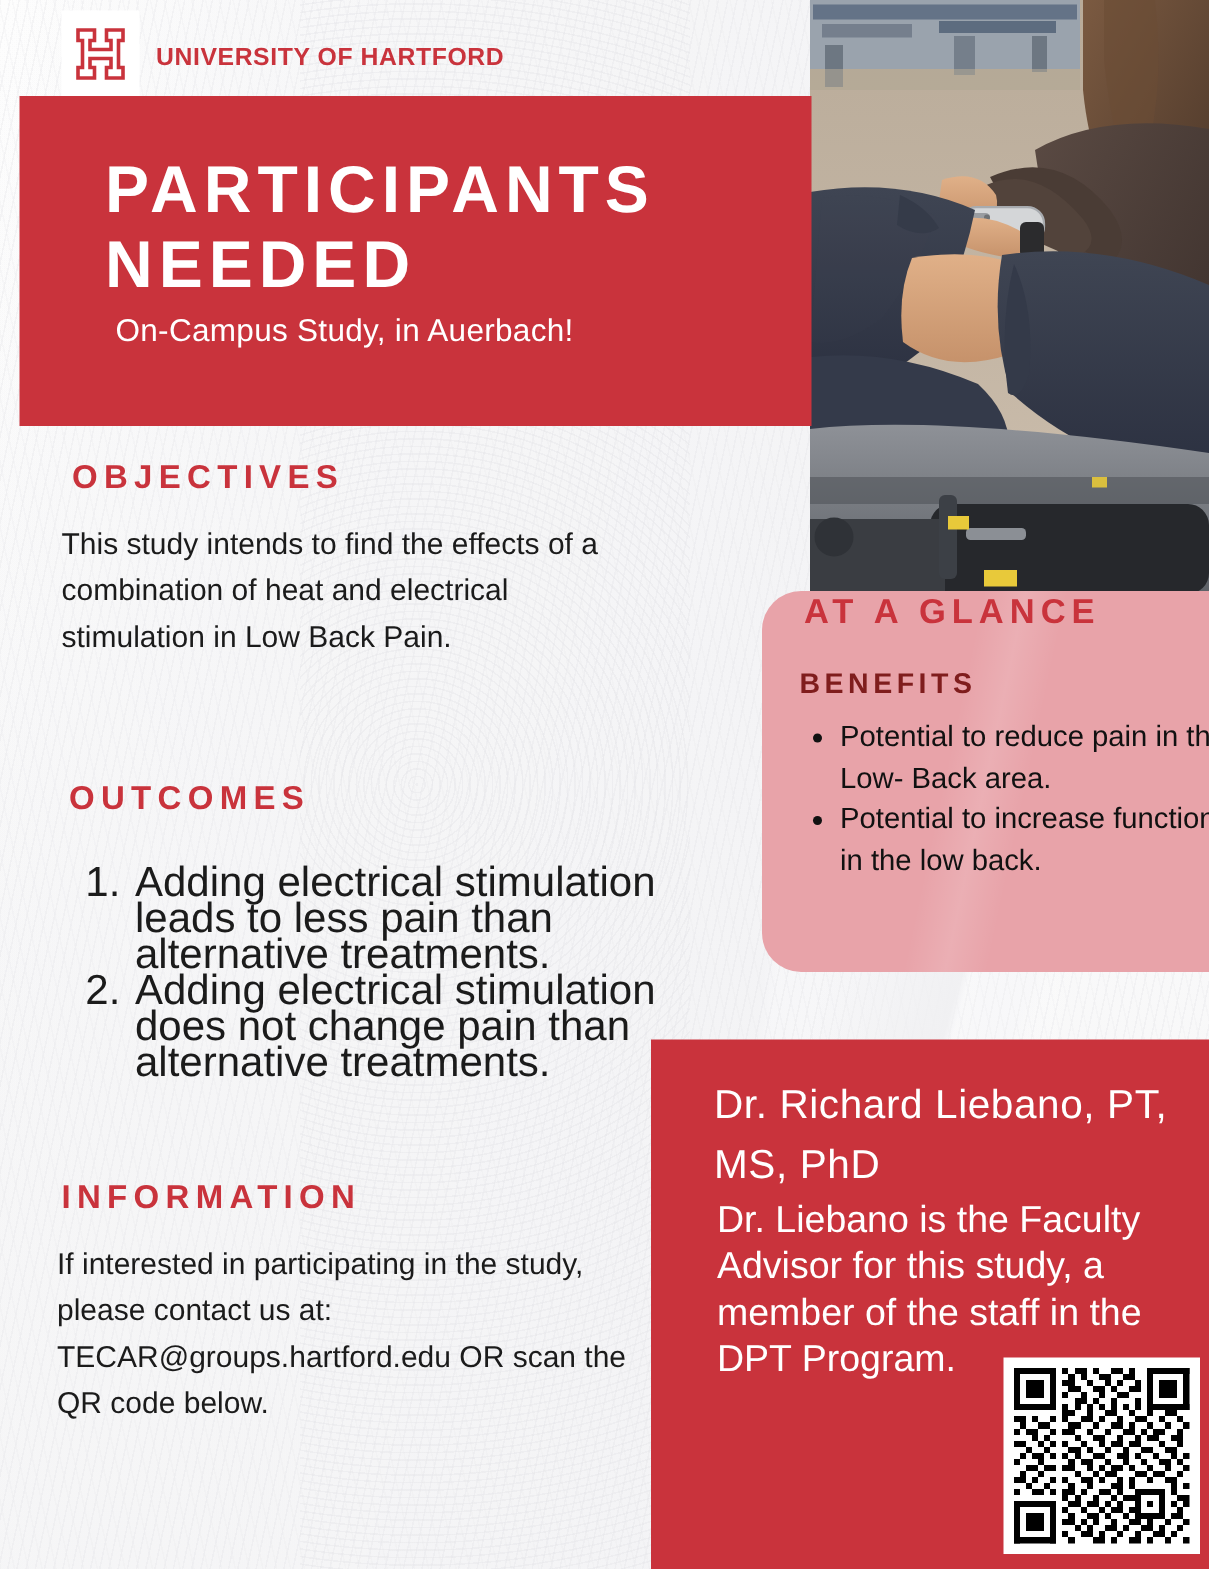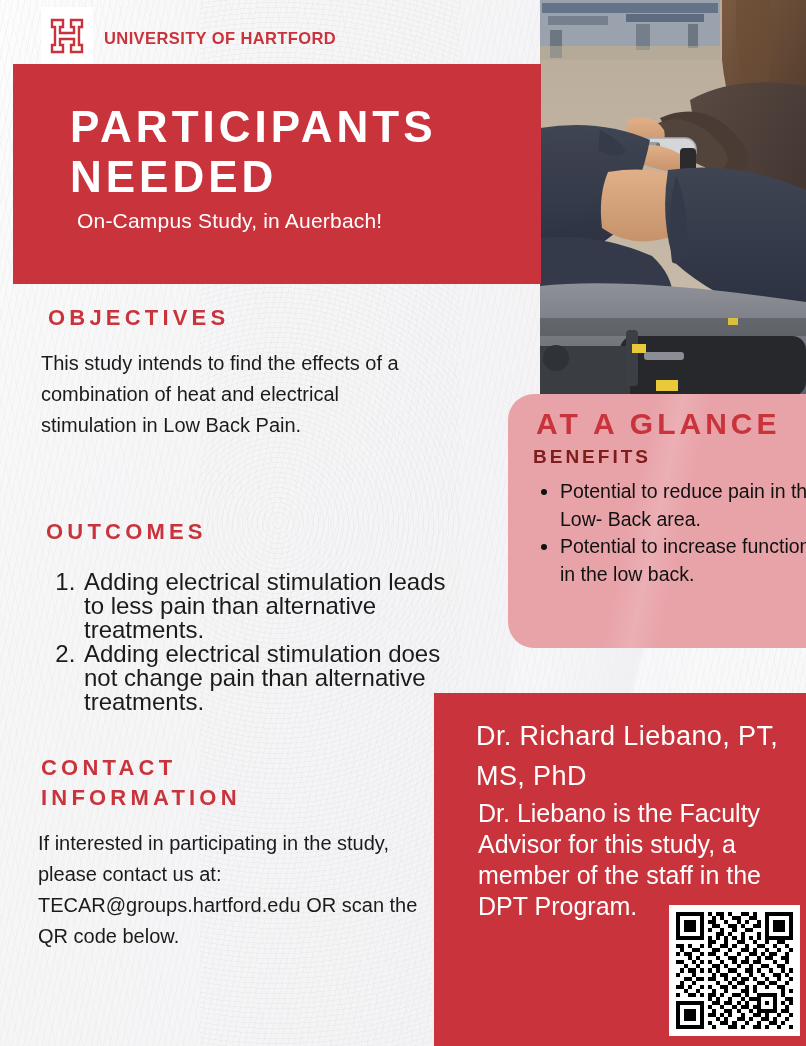--- a/index.html
+++ b/index.html
@@ -138,22 +138,22 @@
     color: #1b1b1b;
     font-size: 20px;
     line-height: 31px;
     font-weight: 400;
   }
 
   #objectives-head { left: 48px; top: 303px; }
   #objectives-body { left: 41px; top: 348px; width: 392px; }
 
   #outcomes-head   { left: 46px; top: 487px; width: 380px; }
-  #outcomes-list   { left: 58px; top: 570px; width: 372px; margin: 0; padding: 0 0 0 24px;
-                     color: #1b1b1b; font-size: 24px; line-height: 24px; position: absolute; }
+  #outcomes-list   { left: 58px; top: 570px; width: 372px; margin: 6px; padding: 0 0 0 24px;
+                     color: #1b1b1b; font-size: 28px; line-height: 24px; position: absolute; }
   #outcomes-list li { margin: 0 0 0 0; padding-left: 2px; }
   #outcomes-list li + li { margin-top: 0px; }
 
   #contact-head { left: 41px; top: 753px; width: 360px; }
   #contact-body { left: 38px; top: 828px; width: 386px; line-height: 31px; }
 
   
   .glance-card {
     position: absolute;
     left: 508px; top: 394px;
@@ -162,23 +162,23 @@
     border-radius: 26px 0 0 26px;
     overflow: hidden;
   }
   .glance-sheen {
     position: absolute;
     inset: 0;
     background: linear-gradient(102deg, rgba(255,255,255,0) 42%, rgba(255,255,255,0.13) 50%, rgba(255,255,255,0) 58%);
   }
   .glance-title {
     position: absolute;
-    left: 28px; top: 13px;
+    left: 28px; top: 0;
     color: #c9333c;
-    font-size: 30px;
+    font-size: 23px;
     font-weight: 700;
     letter-spacing: 4px;
     text-transform: uppercase;
   }
   .benefits-label {
     position: absolute;
     left: 25px; top: 52px;
     color: #7f1d1d;
     font-size: 19px;
     font-weight: 700;
@@ -354,21 +354,21 @@
   <div class="sec-head" id="outcomes-head">
     <br>
     <span>OUTCOMES</span>
   </div>
   <ol id="outcomes-list">
     <li>Adding electrical stimulation leads to less pain than alternative treatments.</li>
     <li>Adding electrical stimulation does not change pain than alternative treatments.</li>
   </ol>
 
   <div class="sec-head" id="contact-head">
-    <span>CONTACT</span><br>
+    <br>
     <span>INFORMATION</span>
   </div>
   <div class="body-text" id="contact-body">If interested in participating in the study, please contact us at: TECAR@groups.hartford.edu OR scan the QR code below.</div>
 
   <div class="glance-card">
     <div class="glance-sheen"></div>
     <div class="glance-title">AT A GLANCE</div>
     <div class="benefits-label">BENEFITS</div>
     <ul class="benefits-list">
       <li>Potential to reduce pain in the Low- Back area.</li>

